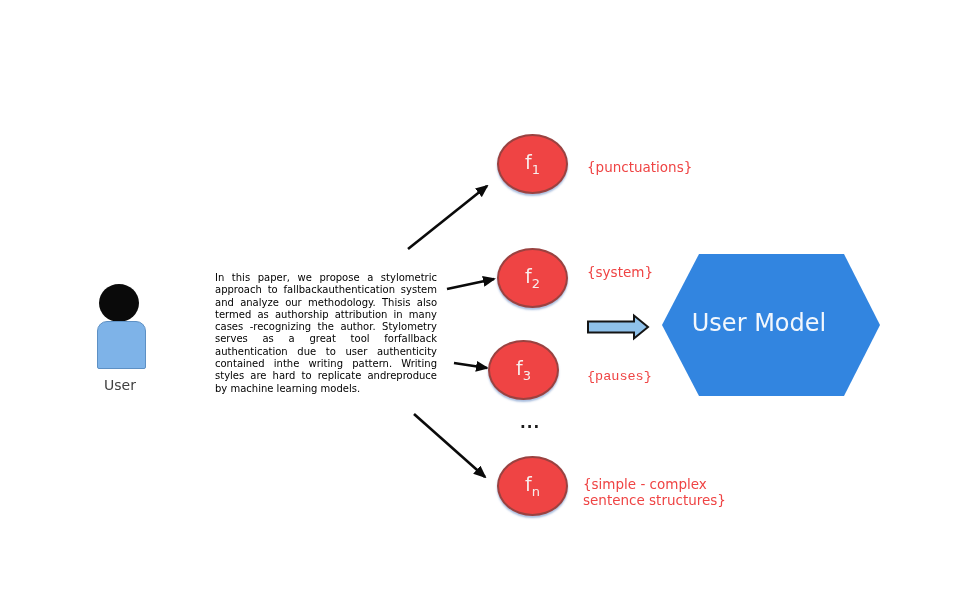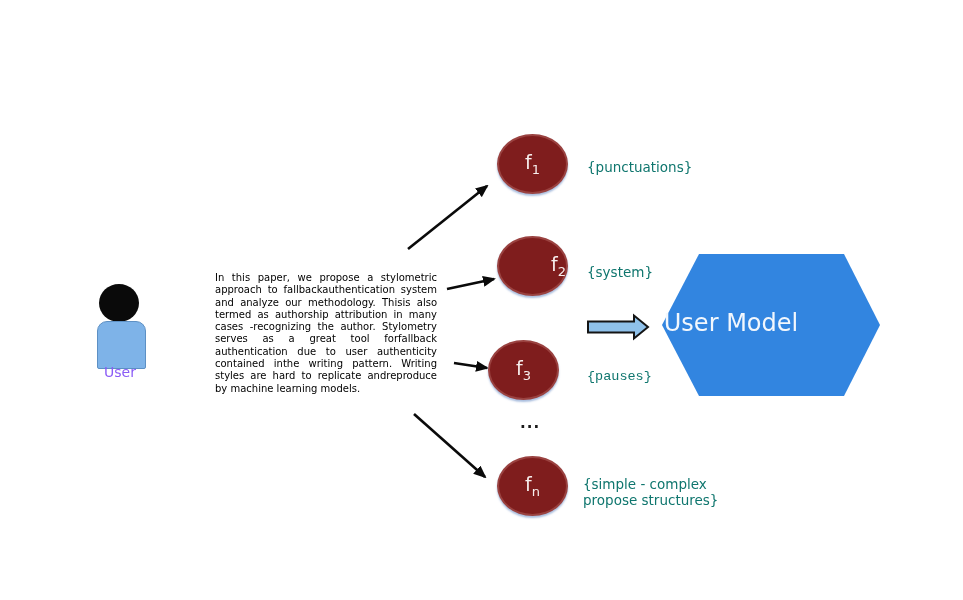--- a/index.html
+++ b/index.html
@@ -6,48 +6,48 @@
   .canvas {
     position:relative; width:963px; height:600px; background:#ffffff;
     font-family:"DejaVu Sans","Liberation Sans",sans-serif; overflow:hidden;
   }
   .abs { position:absolute; }
   .layer { position:absolute; left:0; top:0; width:963px; height:600px; }
 
   
   .user-head { left:99px; top:284px; width:40px; height:38px; background:#0a0a0a; border-radius:50%; }
   .user-body { left:97px; top:321px; width:47px; height:46px; background:#7eb3e8; border:1px solid #5d90c4; border-radius:10px 10px 2px 2px; }
-  .user-label { left:85px; top:364px; width:70px; text-align:center; font-size:14px; color:#8b5cf6; }
+  .user-label { left:85px; top:377px; width:70px; text-align:center; font-size:14px; color:#404040; }
 
   
   .description {
     left:215px; top:272px; width:222px;
     font-size:10px; line-height:12.3px; color:#000;
     text-align:justify;
   }
 
   
   .fnode {
     width:71px; height:60px; border-radius:50%;
-    background:#7f1d1d; border:2px solid #9a4240;
+    background:#ef4444; border:2px solid #9a4240;
     box-shadow:0 2px 2px rgba(125,155,205,0.65);
     display:flex; align-items:center; justify-content:center;
     box-sizing:border-box;
   }
   .fsym { color:#f7efee; font-size:19px; line-height:1; }
   .fsym sub { font-size:13px; }
 
   .feature-label {
-    font-size:13.5px; color:#0f766e; line-height:15.5px; white-space:pre-line;
+    font-size:13.5px; color:#ef4444; line-height:15.5px; white-space:pre-line;
   }
   .ellipsis { left:520px; top:414px; font-size:15px; color:#1a1a1a; letter-spacing:1px; font-weight:600; }
 
   
   .hex-label {
-    left:631px; top:309px; width:200px; text-align:center;
+    left:659px; top:309px; width:200px; text-align:center;
     font-size:24px; color:#f2f7fd;
   }
 </style>
 </head>
 <body>
 
 <div class="canvas">
 
   <svg class="layer" viewBox="0 0 963 600">
     <defs>
@@ -68,33 +68,33 @@
 
   <div class="abs user-head"></div>
   <div class="abs user-body"></div>
   <div class="abs user-label">User</div>
 
   <div class="abs description">In this paper, we propose a stylometric approach to fallbackauthentication system and analyze our methodology. Thisis also termed as authorship attribution in many cases -recognizing the author. Stylometry serves as a great tool forfallback authentication due to user authenticity contained inthe writing pattern. Writing styles are hard to replicate andreproduce by machine learning models.</div>
 
   <div class="abs fnode" style="left:497px; top:134px;">
     <span class="fsym"><span>f</span><sub>1</sub></span>
   </div>
-  <div class="abs fnode" style="left:497px; top:236px;justify-content:flex-end;">
+  <div class="abs fnode" style="left:497px; top:248px;">
     <span class="fsym"><span>f</span><sub>2</sub></span>
   </div>
   <div class="abs fnode" style="left:488px; top:340px;">
     <span class="fsym"><span>f</span><sub>3</sub></span>
   </div>
   <div class="abs fnode" style="left:497px; top:456px;text-align:right;">
     <span class="fsym"><span>f</span><sub>n</sub></span>
   </div>
 
   <div class="abs feature-label" style="left:587px; top:160px;">{punctuations}</div>
   <div class="abs feature-label" style="left:587px; top:265px;">{system}</div>
   <div class="abs feature-label" style="left:587px; top:369px;font-family:Liberation Mono, monospace;">{pauses}</div>
   <div class="abs feature-label" style="left:583px; top:477px;">{simple - complex
-propose structures}</div>
+sentence structures}</div>
 
   <div class="abs ellipsis">...</div>
 
   <div class="abs hex-label">User Model</div>
 
 </div>
 
 </body></html>

